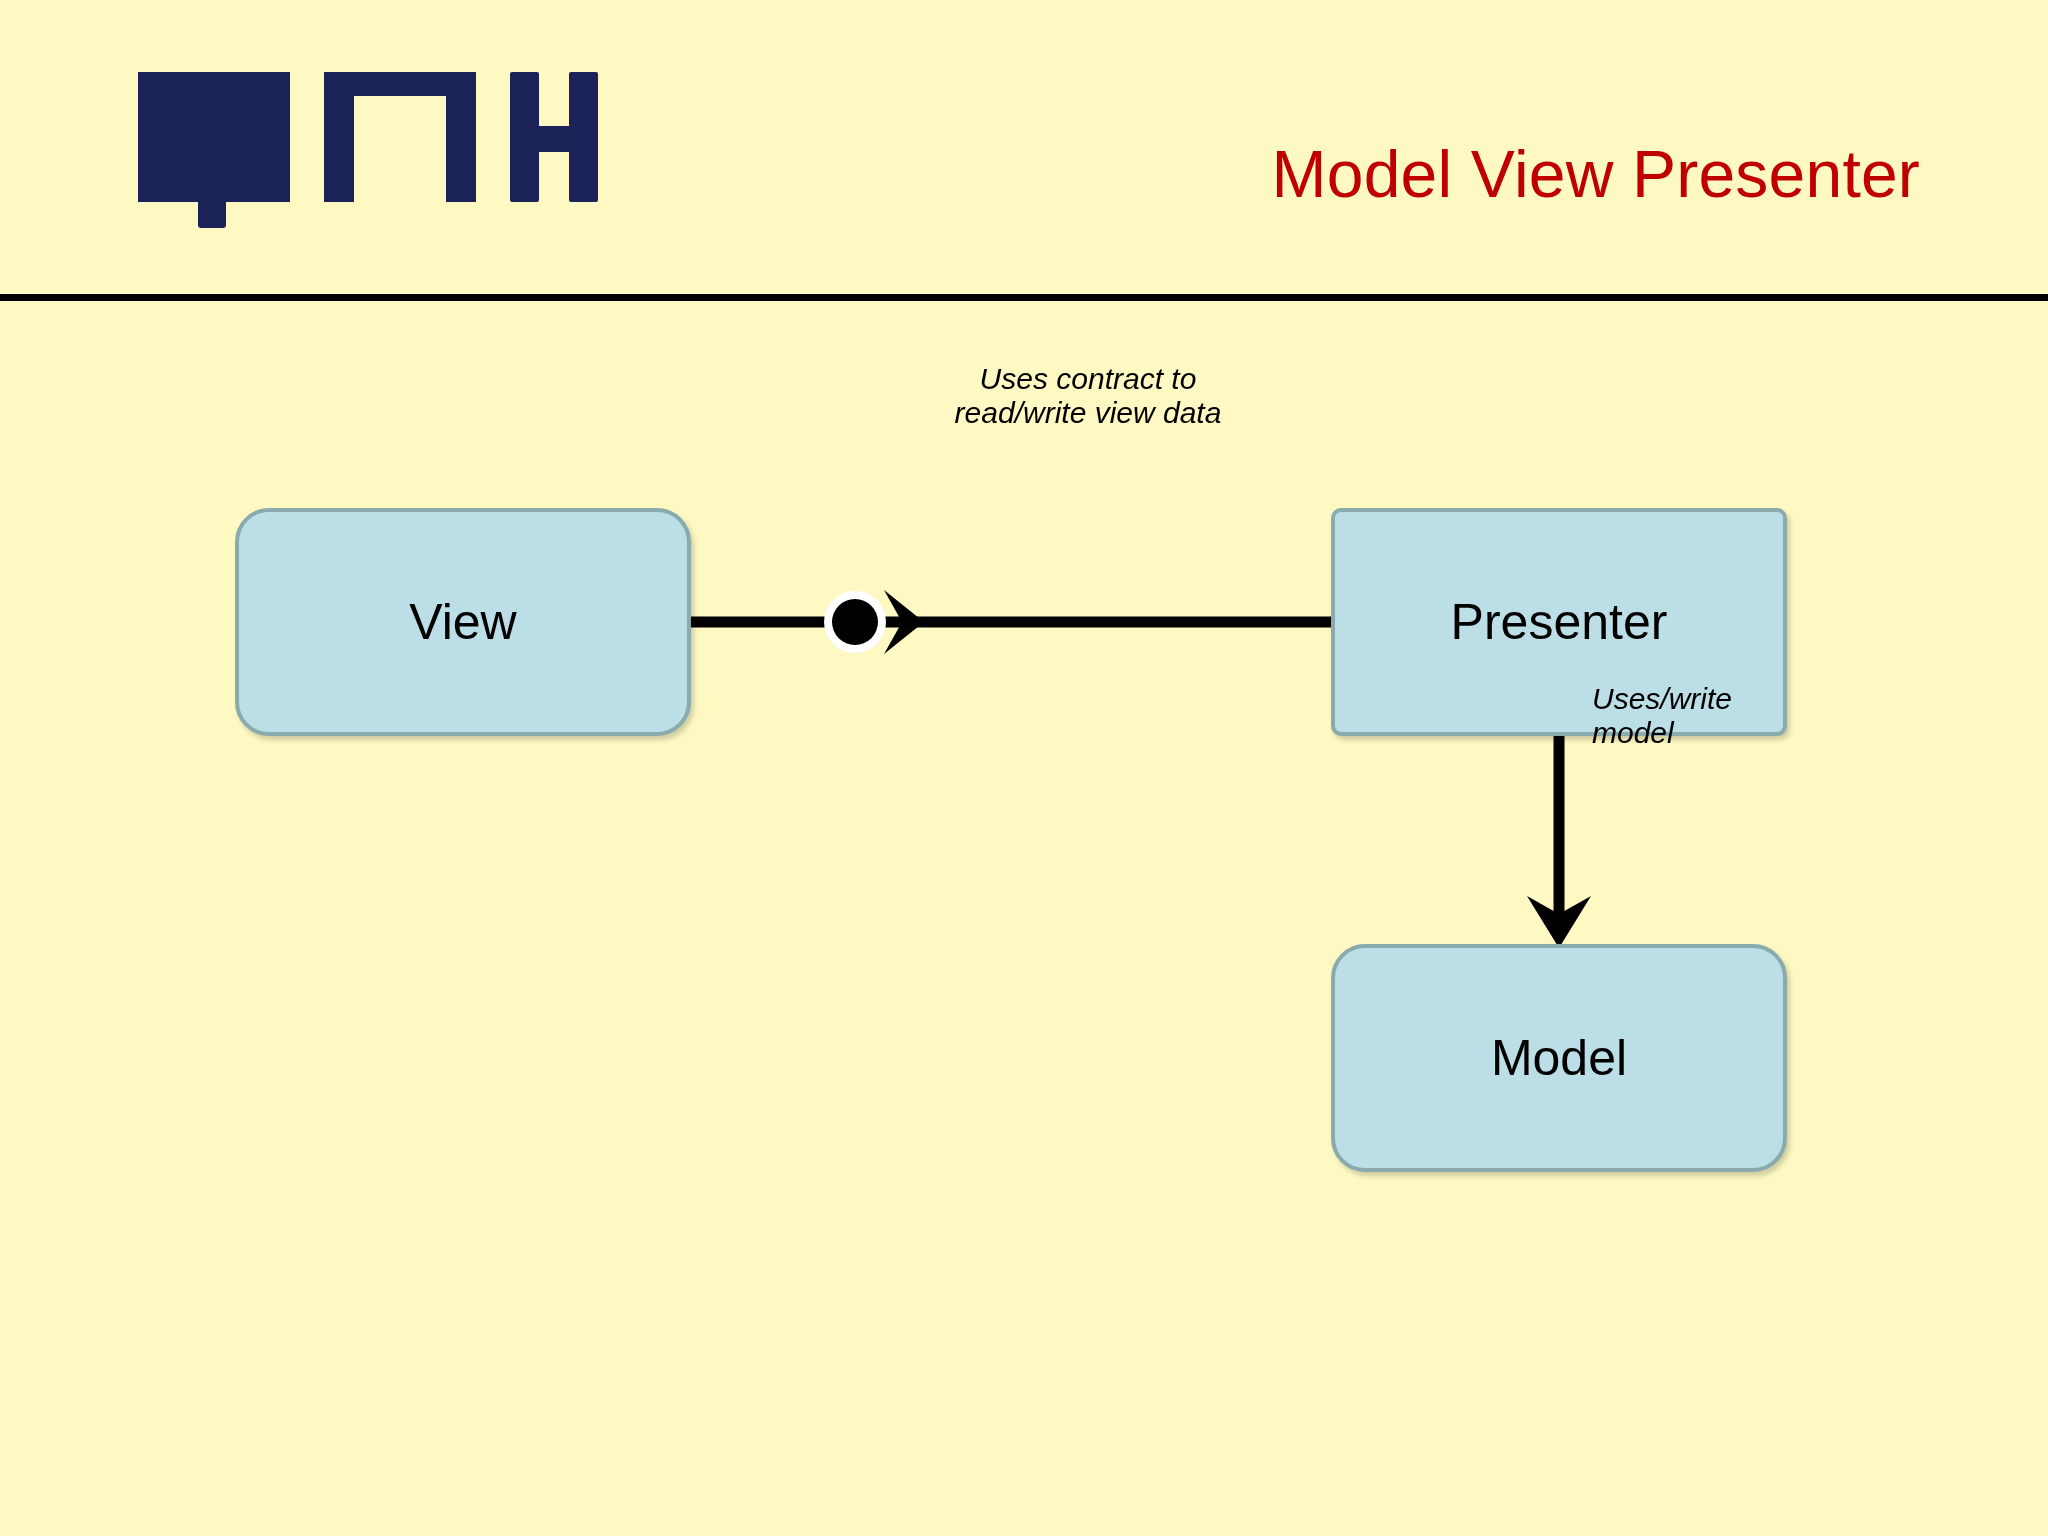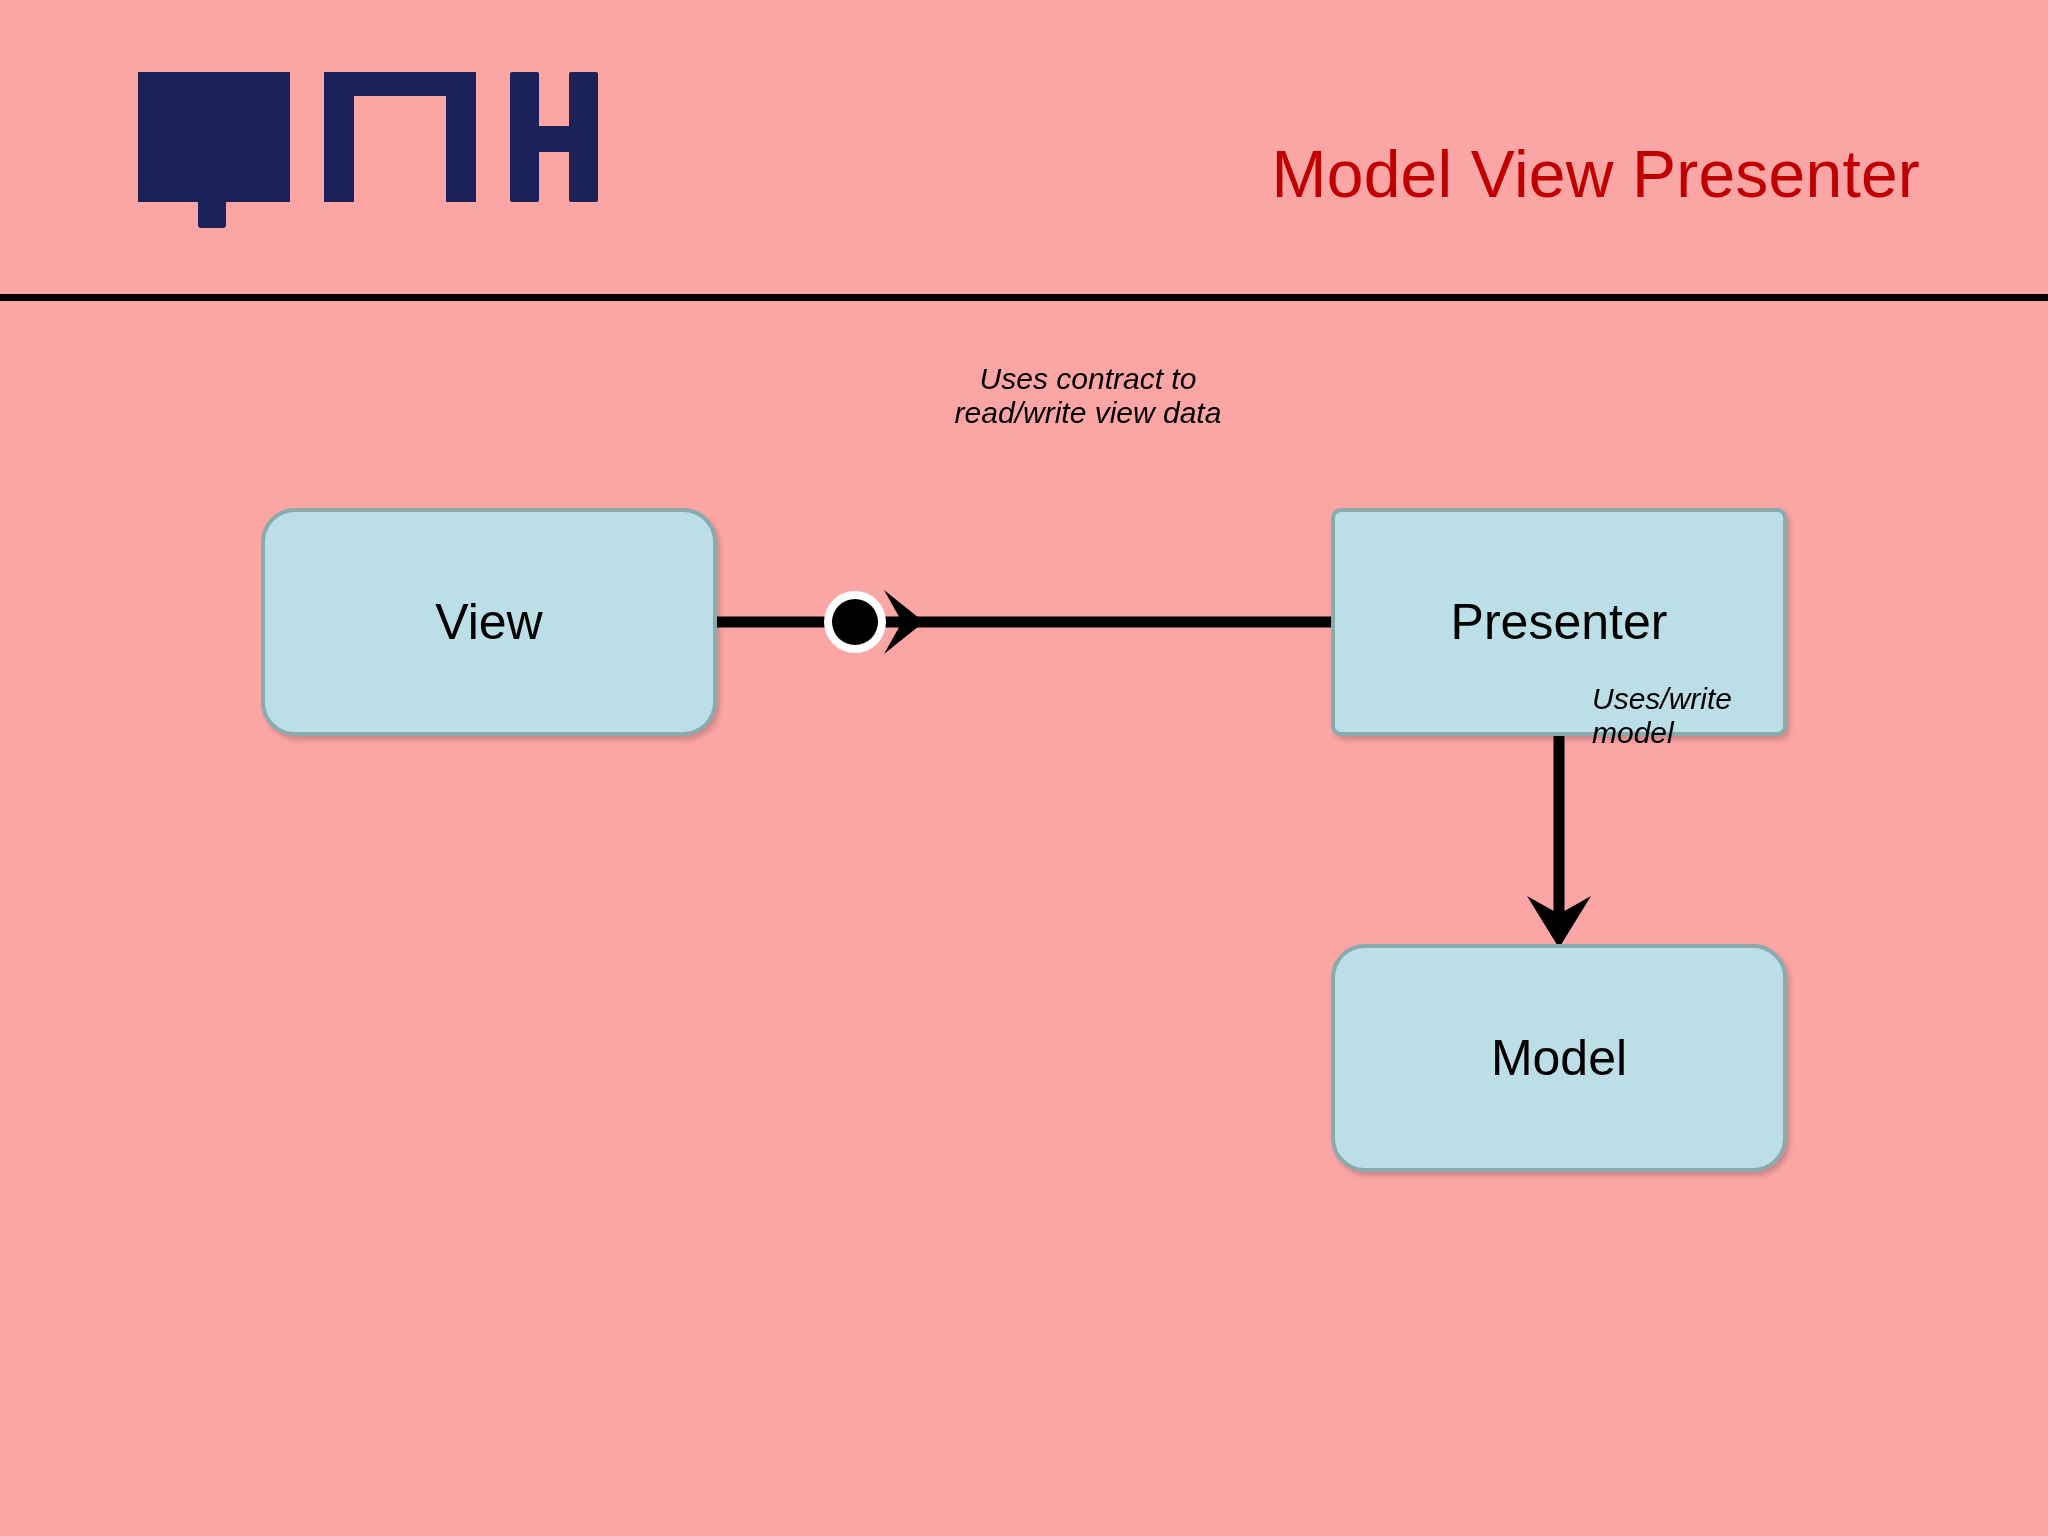--- a/index.html
+++ b/index.html
@@ -8,21 +8,21 @@
     padding: 0;
     background: #ffffff;
   }
   body {
     font-family: "Liberation Sans", sans-serif;
   }
   #slide {
     position: relative;
     width: 2048px;
     height: 1536px;
-    background: #fca5a5;
+    background: #fef9c3;
     overflow: hidden;
   }
 
   
   #header {
     position: absolute;
     left: 0;
     top: 0;
     width: 2048px;
     height: 300px;
@@ -71,21 +71,21 @@
     border: 4px solid #8aabae;
     border-radius: 34px;
     display: flex;
     align-items: center;
     justify-content: center;
     color: #000000;
     font-size: 50px;
     font-family: "Liberation Sans", sans-serif;
     box-shadow: 3px 4px 5px rgba(0,0,0,0.18);
   }
-  #node-view      { left: 235px;  top: 208px; width: 456px; height: 228px; margin-left: 26px; }
+  #node-view      { left: 235px;  top: 208px; width: 456px; height: 228px; }
   #node-presenter { left: 1331px; top: 208px; width: 456px; height: 228px; border-radius: 10px; }
   #node-model     { left: 1331px; top: 644px; width: 456px; height: 228px; }
 
   .edge-label {
     position: absolute;
     color: #000000;
     font-size: 30px;
     line-height: 1.12;
     font-family: "Liberation Sans", sans-serif;
     white-space: pre-line;

